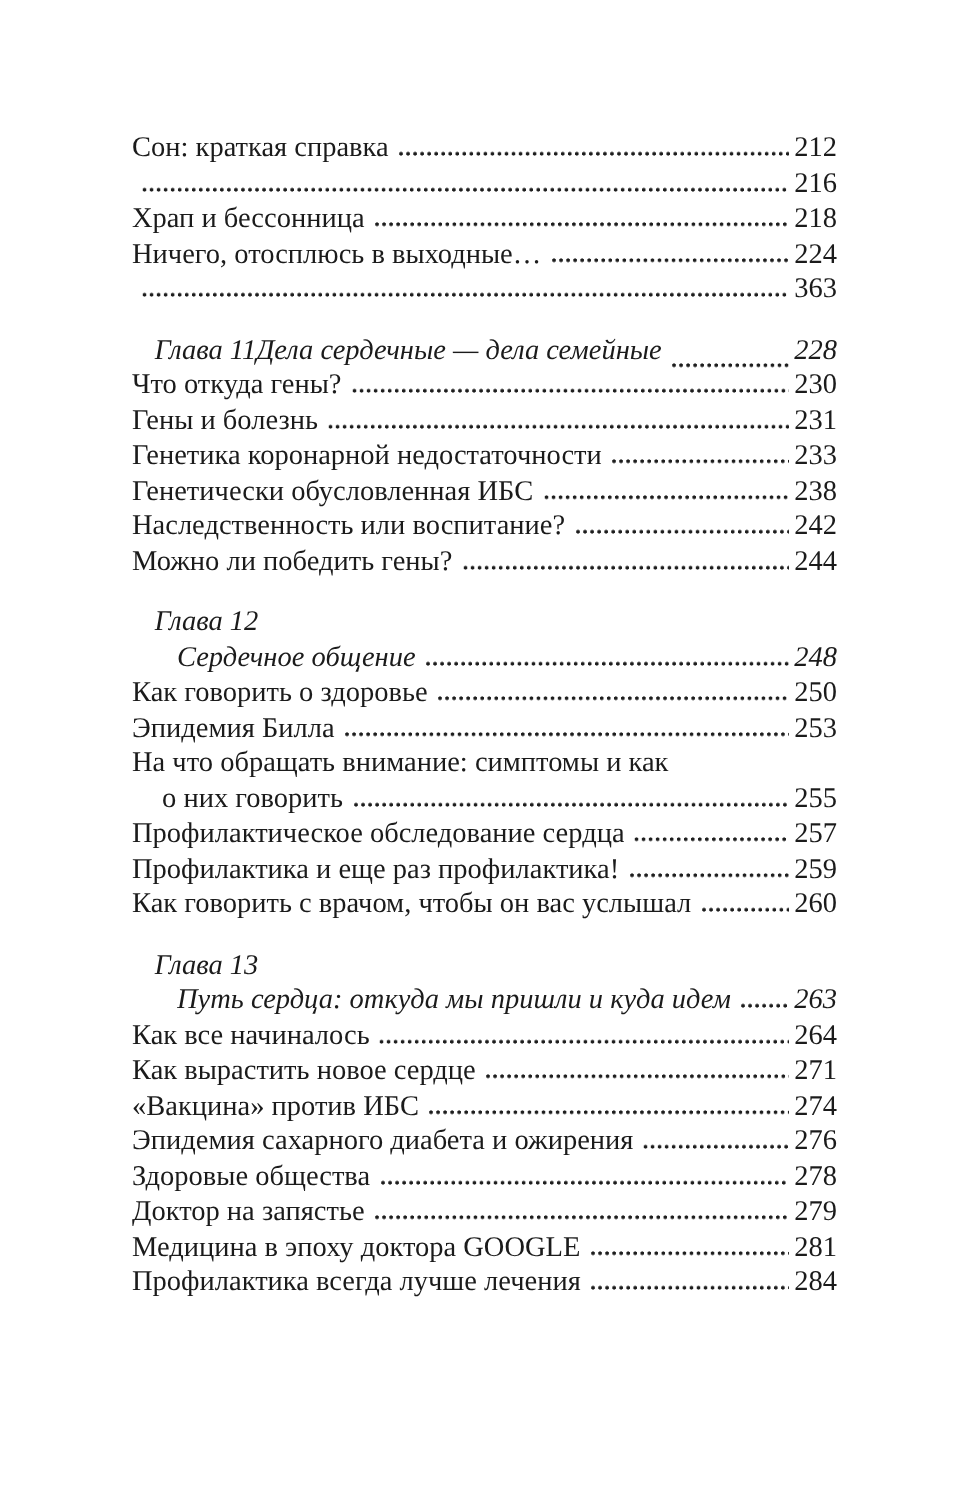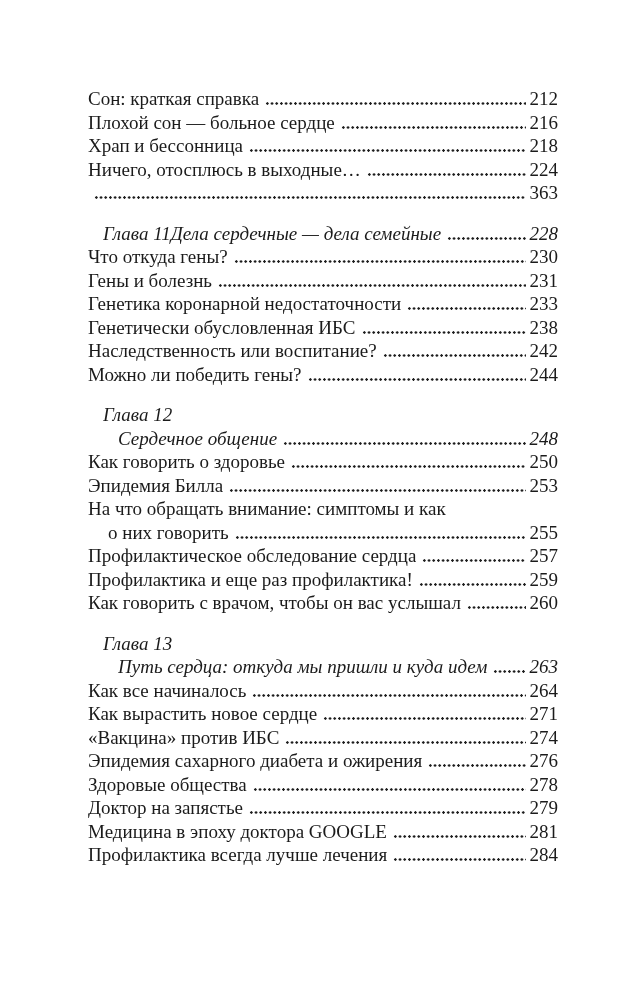--- a/index.html
+++ b/index.html
@@ -51,20 +51,21 @@
     background-repeat: repeat-x;
     background-position: left bottom;
   }
   .row .pagenum {
     flex: 0 0 auto;
     text-align: right;
   }
   .row.chapter {
     font-style: italic;
     padding-left: 15px;
+    align-items: flex-end;
   }
   .row.chapter-title {
     font-style: italic;
     padding-left: 30px;
   }
   .row.continuation {
     padding-left: 20px;
   }
 </style>
 </head>
@@ -72,21 +73,20 @@
 
 <div class="book-page">
   <div class="toc">
       <div class="section">
         <div class="row regular">
           <span class="label">Сон: краткая справка</span>
           <span class="dots"></span>
           <span class="pagenum">212</span>
         </div>
         <div class="row regular">
-          <span class="label">Плохой сон — больное сердце</span>
           <span class="dots"></span>
           <span class="pagenum">216</span>
         </div>
         <div class="row regular">
           <span class="label">Храп и бессонница</span>
           <span class="dots"></span>
           <span class="pagenum">218</span>
         </div>
         <div class="row regular">
           <span class="label">Ничего, отосплюсь в выходные…</span>

